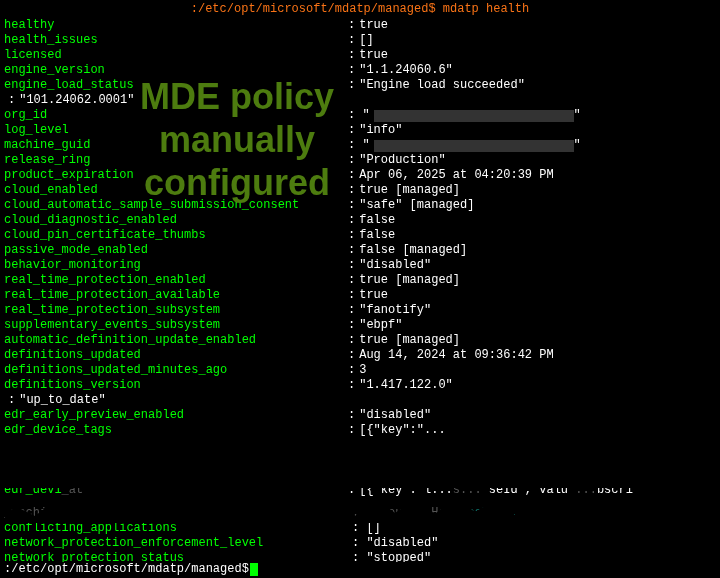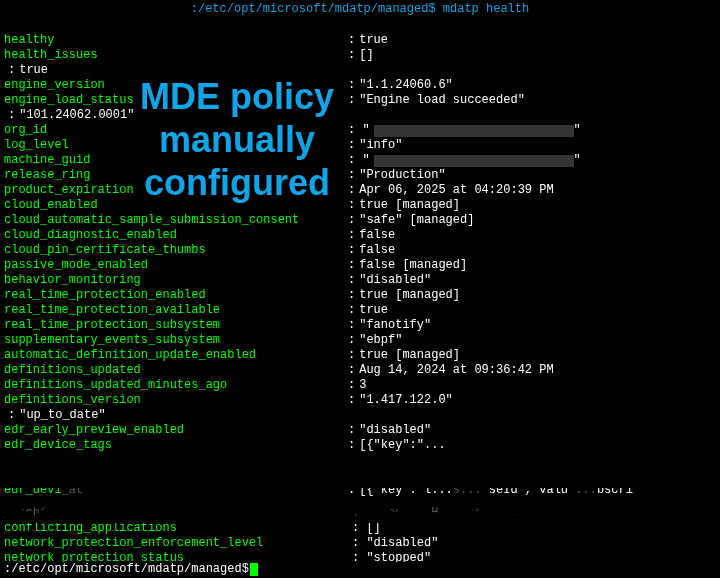--- a/index.html
+++ b/index.html
@@ -15,24 +15,24 @@
     }
     .terminal {
       width: 720px;
       height: 578px;
       background: #000;
       padding: 2px 4px;
       position: relative;
       overflow: hidden;
     }
     .top-bar {
-      color: #0ea5e9;
+      color: #f97316;
       font-size: 12px;
       text-align: center;
-      margin-bottom: 17px;
+      margin-bottom: 2px;
       background: #000;
     }
     .line {
       display: flex;
       line-height: 15px;
       white-space: nowrap;
       align-items: center;
     }
     .key {
       color: #00ff00;
@@ -42,21 +42,21 @@
       color: #ffffff;
       margin: 0 4px;
     }
     .val {
       color: #ffffff;
     }
     .overlay-text {
       position: absolute;
       top: 75px;
       left: 140px;
-      color: #0ea5e9;
+      color: #4d7c0f;
       font-family: Arial, sans-serif;
       font-size: 36px;
       font-weight: bold;
       text-align: center;
       line-height: 1.2;
       z-index: 10;
       pointer-events: none;
     }
     .redacted {
       background: #333;
@@ -106,20 +106,21 @@
         <span class="key">healthy</span>
         <span class="colon">: </span>
         <span class="val" style="color: rgb(255, 255, 255);">true</span>
       </div>
       <div class="line">
         <span class="key">health_issues</span>
         <span class="colon">: </span>
         <span class="val">[]</span>
       </div>
       <div class="line">
+        <span class="key">licensed</span>
         <span class="colon">: </span>
         <span class="val" style="color: rgb(255, 255, 255);">true</span>
       </div>
       <div class="line">
         <span class="key">engine_version</span>
         <span class="colon">: </span>
         <span class="val">"1.1.24060.6"</span>
       </div>
       <div class="line">
         <span class="key">engine_load_status</span>

